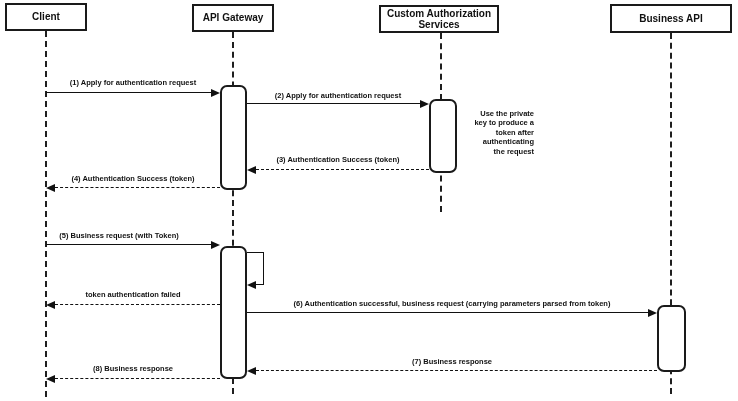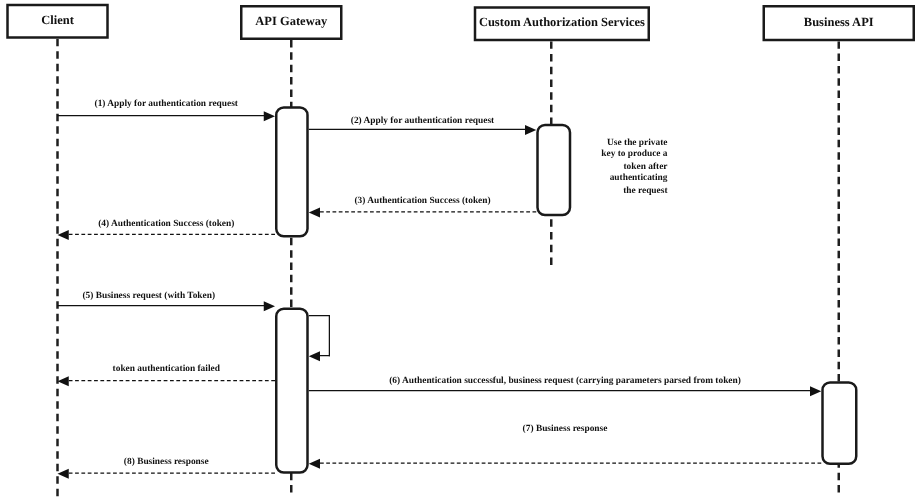--- a/index.html
+++ b/index.html
@@ -1,18 +1,18 @@
 <!DOCTYPE html>
 <html><head>
 <meta charset="utf-8">
 <style>
   html,body { margin:0; padding:0; background:#fff; }
   .canvas {
     position:relative; width:738px; height:401px; background:#ffffff;
-    font-family:Liberation Serif, serif; overflow:hidden; color:#111;
+    font-family:Liberation Sans, sans-serif; overflow:hidden; color:#111;
   }
   .actor-box {
     position:absolute; box-sizing:border-box;
     border:2px solid #1a1a1a; background:#ffffff;
     display:flex; align-items:center; justify-content:center;
     text-align:center; font-weight:bold; font-size:10px; line-height:1.15;
   }
   .lifeline { position:absolute; width:0; border-left:2px dashed #1f1f1f; }
   .activation {
     position:absolute; box-sizing:border-box;
@@ -47,21 +47,21 @@
   <div class="lifeline" style="left:232px;top:32px;height:362px"></div>
   <div class="lifeline" style="left:440px;top:33px;height:179px"></div>
   <div class="lifeline" style="left:670px;top:33px;height:361px"></div>
 
   <div class="actor-box" style="left:5px;top:3px;width:82px;height:28px">
     <span>Client</span>
   </div>
   <div class="actor-box" style="left:192px;top:4px;width:82px;height:28px">
     <span>API Gateway</span>
   </div>
-  <div class="actor-box" style="left:379px;top:5px;width:141px;height:28px">
+  <div class="actor-box" style="left:379px;top:5px;width:120px;height:28px">
     <span>Custom Authorization Services</span>
   </div>
   <div class="actor-box" style="left:610px;top:4px;width:122px;height:29px">
     <span>Business API</span>
   </div>
 
   <div class="activation" style="left:220px;top:85px;width:27px;height:105px"></div>
   <div class="activation" style="left:220px;top:246px;width:27px;height:133px"></div>
   <div class="activation" style="left:429px;top:99px;width:28px;height:74px"></div>
   <div class="activation" style="left:657px;top:305px;width:29px;height:67px"></div>
@@ -98,21 +98,21 @@
   <div class="arrowhead left" style="left:247px;top:281px"></div>
 
   <div class="msg-label" style="left:46px;width:174px;top:290px">token authentication failed</div>
   <div class="msg-line dashed" style="left:55px;width:165px;top:304px"></div>
   <div class="arrowhead left" style="left:46px;top:301px"></div>
 
   <div class="msg-label" style="left:247px;width:410px;top:299px">(6) Authentication successful, business request (carrying parameters parsed from token)</div>
   <div class="msg-line" style="left:247px;width:401px;top:312px"></div>
   <div class="arrowhead right" style="left:648px;top:309px"></div>
 
-  <div class="msg-label" style="left:247px;width:410px;top:338px">(7) Business response</div>
+  <div class="msg-label" style="left:247px;width:410px;top:357px">(7) Business response</div>
   <div class="msg-line dashed" style="left:256px;width:401px;top:370px"></div>
   <div class="arrowhead left" style="left:247px;top:367px"></div>
 
   <div class="msg-label" style="left:46px;width:174px;top:364px">(8) Business response</div>
   <div class="msg-line dashed" style="left:55px;width:165px;top:378px"></div>
   <div class="arrowhead left" style="left:46px;top:375px"></div>
 
 </div>
 
 </body></html>

